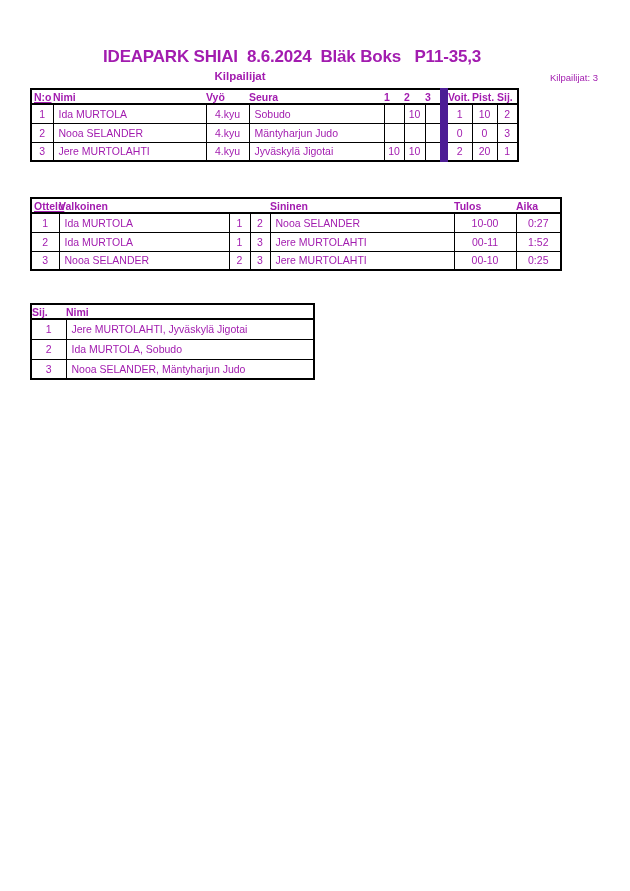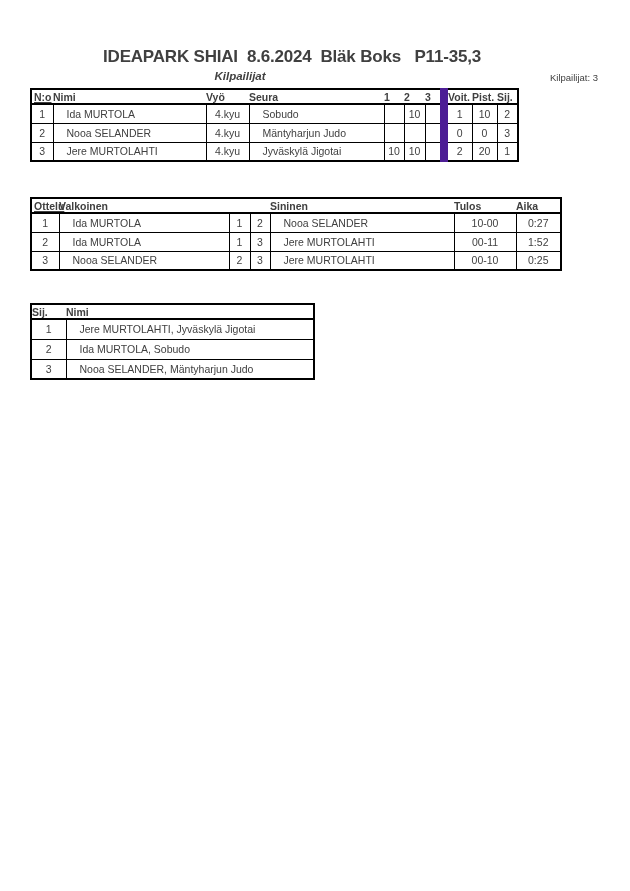--- a/index.html
+++ b/index.html
@@ -2,39 +2,38 @@
 <html><head>
 <meta charset="utf-8">
 <style>
   * { margin: 0; padding: 0; box-sizing: border-box; }
   html, body { background: #ffffff; }
   .page {
     position: relative;
     width: 630px;
     height: 891px;
     background: #ffffff;
-    color: #404040;
+    color: #a21caf;
     font-family: "Liberation Sans", sans-serif;
     overflow: hidden;
   }
   .doc-title {
     position: absolute;
     top: 47px; left: 0; width: 584px;
     text-align: center;
     font-size: 17px;
     font-weight: 700;
     white-space: pre;
     letter-spacing: -0.2px;
   }
   .section-label {
     position: absolute;
     text-align: center;
     font-size: 11.5px;
     font-weight: 700;
-    font-style: italic;
   }
   .lbl-kilpailijat { top: 70px; left: 0; width: 480px; }
   .lbl-ottelut   { top: 179px; left: 30px; width: 530px; }
   .lbl-tulokset  { top: 283px; left: 30px; width: 283px; }
   .count-label {
     position: absolute;
     top: 72px; right: 32px;
     font-size: 9.5px;
     font-weight: 400;
     padding-left: 48px;
@@ -63,21 +62,21 @@
     white-space: nowrap;
     overflow: hidden;
     text-align: center;
   }
   thead tr { height: 15px; }
   tbody tr { height: 19px; }
   .t1 { left: 30px; top: 88px;  width: 487px; }
   .t2 { left: 30px; top: 197px; width: 530px; }
   .t3 { left: 30px; top: 303px; width: 283px; }
   .t3 tbody tr { height: 20px; }
-  .al { text-align: left; padding-left: 13px; }
+  .al { text-align: left; padding-left: 5px; }
   .hl { text-align: left; padding-left: 2px; text-decoration: underline; }
   .thick-l { border-left: 8px solid #4c1d95; }
 </style>
 </head>
 <body>
 
 <div class="page">
 
   <div class="doc-title">IDEAPARK SHIAI  8.6.2024  Bläk Boks   P11-35,3</div>
   <div class="section-label lbl-kilpailijat">Kilpailijat</div>

